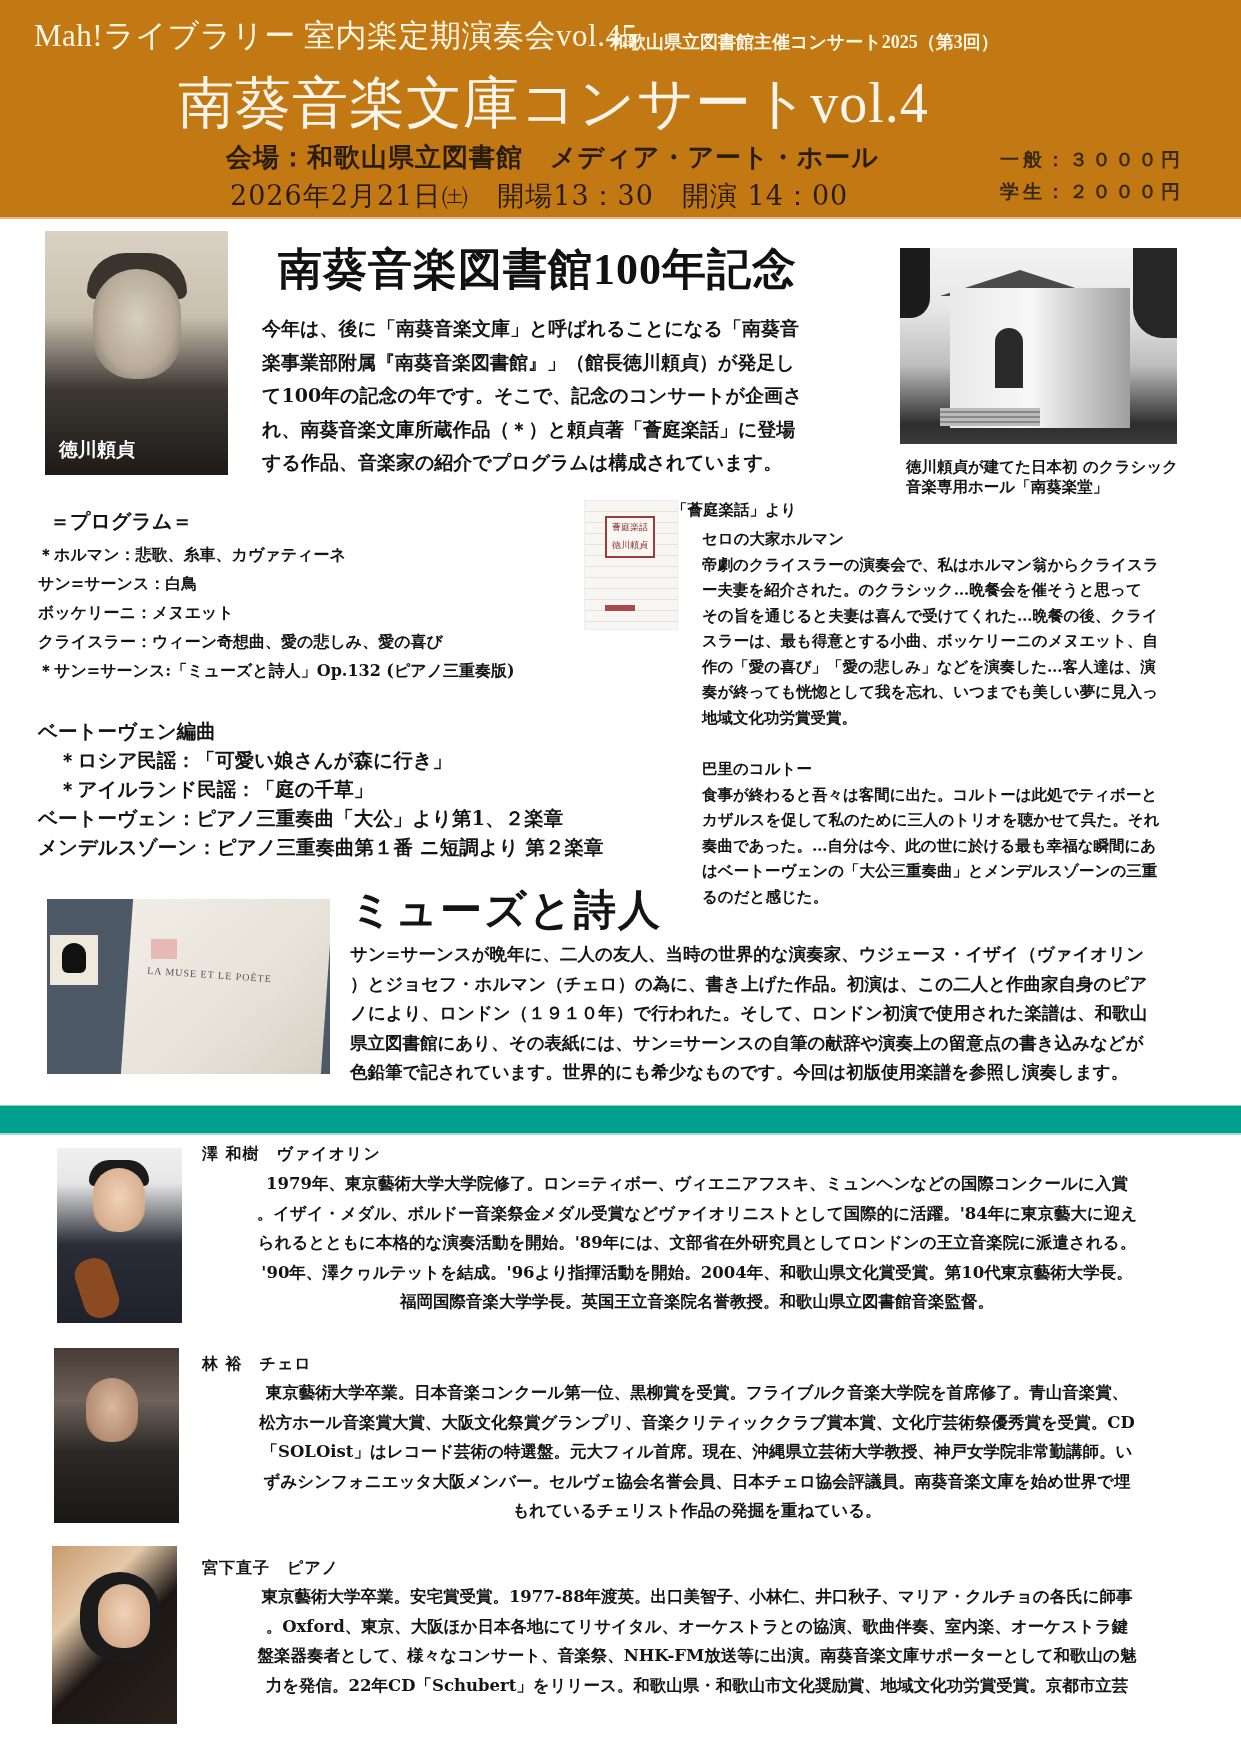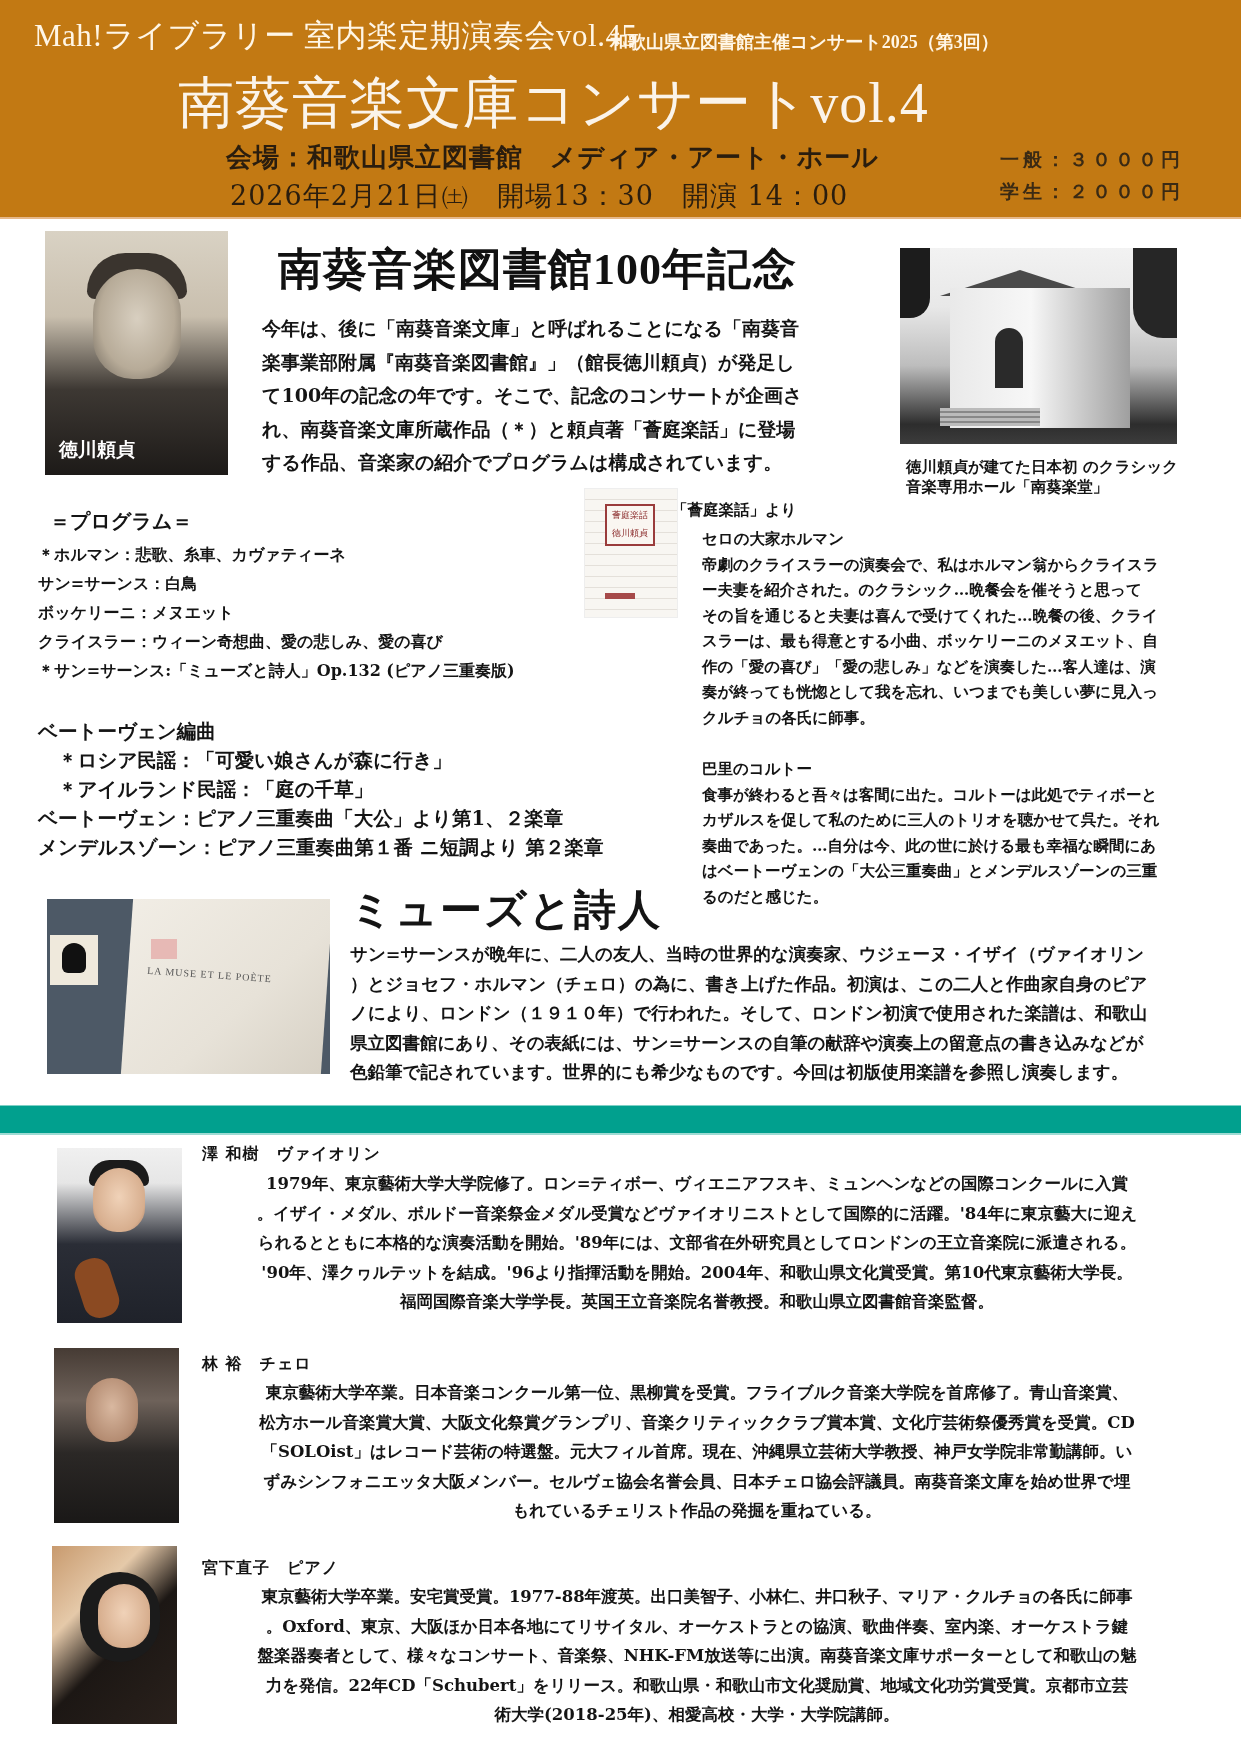--- a/index.html
+++ b/index.html
@@ -61,21 +61,21 @@
   .building .steps { position: absolute; left: 40px; top: 160px; width: 100px; height: 18px; background: repeating-linear-gradient(180deg, #bbb 0 3px, #888 3px 5px); }
   .building-caption { left: 906px; top: 457px; font-size: 15.5px; font-weight: bold; line-height: 20px; color: #141414; }
 
   .program-heading { left: 50px; top: 508px; font-size: 20px; font-weight: bold; }
   .program-list { left: 38px; top: 540px; font-size: 16px; font-weight: bold; line-height: 29px; }
   .program-list div, .program-list2 div { white-space: nowrap; }
   .program-list2 { left: 38px; top: 717px; font-size: 19.5px; font-weight: bold; line-height: 29px; }
   .indent { padding-left: 20px; }
 
   .book-cover {
-    left: 584px; top: 488px; width: 92px; height: 128px;
+    left: 584px; top: 500px; width: 92px; height: 128px;
     background: repeating-linear-gradient(180deg, #f8f6f2 0 10px, #e4e0da 10px 11px);
     border: 1px solid #eee;
   }
   .book-cover .title-box {
     position: absolute; left: 20px; top: 15px; width: 46px; height: 38px;
     border: 2px solid #9a3c3c; background: #faf6f1;
     font-size: 9px; color: #8a2b2b; text-align: center; line-height: 18px; font-family: "Liberation Serif", serif;
   }
   .book-cover .publisher { position: absolute; left: 20px; bottom: 18px; width: 30px; height: 6px; background: #a64a4a; }
 
@@ -202,21 +202,21 @@
 
 <div class="abs excerpt-source">「薈庭楽話」より</div>
 <div class="abs excerpt-block ex1">
   <div class="ex-title">セロの大家ホルマン</div>
   <div>帝劇のクライスラーの演奏会で、私はホルマン翁からクライスラ</div>
   <div>ー夫妻を紹介された。のクラシック…晩餐会を催そうと思って</div>
   <div>その旨を通じると夫妻は喜んで受けてくれた…晩餐の後、クライ</div>
   <div>スラーは、最も得意とする小曲、ボッケリーニのメヌエット、自</div>
   <div>作の「愛の喜び」「愛の悲しみ」などを演奏した…客人達は、演</div>
   <div>奏が終っても恍惚として我を忘れ、いつまでも美しい夢に見入っ</div>
-  <div>クルチョの各氏に師事。</div>
+  <div>地域文化功労賞受賞。</div>
 </div>
 <div class="abs excerpt-block ex2">
   <div class="ex-title">巴里のコルトー</div>
   <div>食事が終わると吾々は客間に出た。コルトーは此処でティボーと</div>
   <div>カザルスを促して私のために三人のトリオを聴かせて呉た。それ</div>
   <div>奏曲であった。…自分は今、此の世に於ける最も幸福な瞬間にあ</div>
   <div>はベートーヴェンの「大公三重奏曲」とメンデルスゾーンの三重</div>
   <div>るのだと感じた。</div>
 </div>
 
@@ -266,14 +266,13 @@
 <div class="abs photo musician-photo m3-photo">
   <div class="hair-cap"></div>
   <div class="face-dot"></div>
 </div>
 <div class="abs musician-name m3-name">宮下直子　ピアノ</div>
 <div class="abs musician-bio m3-bio">
   <div>東京藝術大学卒業。安宅賞受賞。1977-88年渡英。出口美智子、小林仁、井口秋子、マリア・クルチョの各氏に師事</div>
   <div>。Oxford、東京、大阪ほか日本各地にてリサイタル、オーケストラとの協演、歌曲伴奏、室内楽、オーケストラ鍵</div>
   <div>盤楽器奏者として、様々なコンサート、音楽祭、NHK-FM放送等に出演。南葵音楽文庫サポーターとして和歌山の魅</div>
   <div>力を発信。22年CD「Schubert」をリリース。和歌山県・和歌山市文化奨励賞、地域文化功労賞受賞。京都市立芸</div>
-  <div>術大学(2018-25年)、相愛高校・大学・大学院講師。</div>
 </div>
 
 </body></html>

